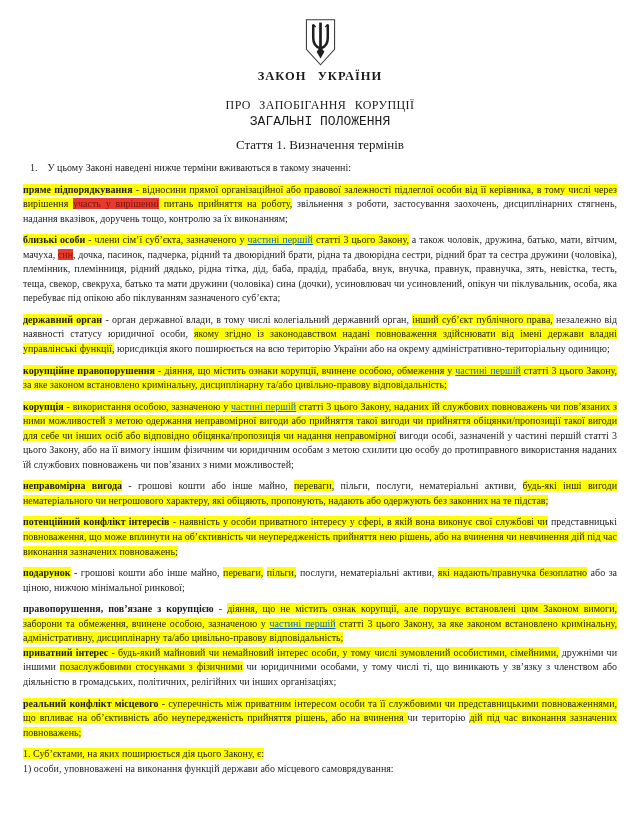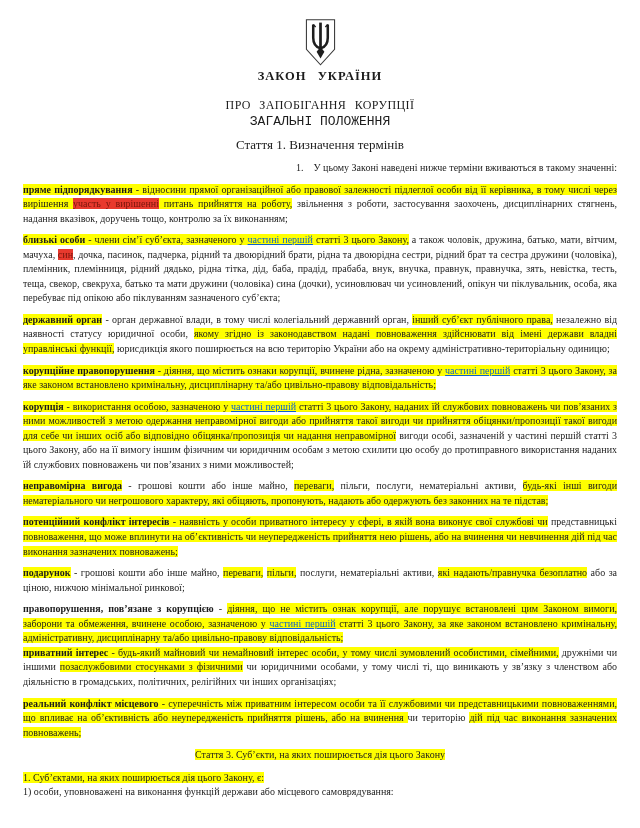--- a/index.html
+++ b/index.html
@@ -14,21 +14,21 @@
   .law-label{font-weight:bold;font-size:12.5px;letter-spacing:1px;word-spacing:7px;margin:2px 0 0 0;}
   .law-title{font-weight:normal;font-size:12px;letter-spacing:.4px;word-spacing:5px;margin:14px 0 0 0;}
   .gazette{font-size:10.5px;margin:15px 0 0 0;}
   .section-label{font-size:10.5px;margin:18px 0 0 0;}
   .section-title{font-size:13px;margin:1px 0 0 0;font-family:Liberation Mono, monospace;}
   .article-title{font-size:13px;margin:8px 0 0 0;}
   .law-body{margin-top:8px;}
   .para{font-size:10px;line-height:14.55px;text-align:justify;margin:0 0 7px 0;}
   .para.center{text-align:center;}
   .para.tight{margin-bottom:0;}
-  .para.intro{text-align:right;padding-left:7px;}
+  .para.intro{text-align:left;padding-left:7px;}
   .para.h3gap{margin:8px 0 8px 0;}
   .b{font-weight:bold;}
   .hy{background:var(--hl-y,#ffff00);}
   .hr{background:var(--hl-r,#e8392d);color:var(--hr-t,#7a150c);}
   .lnk{color:var(--lnk,#0d62c9);text-decoration:underline;cursor:pointer;}
 </style>
 </head>
 <body>
 
 <div class="page">
@@ -46,25 +46,24 @@
   <p class="center law-label">ЗАКОН УКРАЇНИ</p>
   <p class="center law-title">ПРО ЗАПОБІГАННЯ КОРУПЦІЇ</p>
   <p class="center section-title">ЗАГАЛЬНІ ПОЛОЖЕННЯ</p>
   <p class="center article-title">Стаття 1. Визначення термінів</p>
 
   <div class="law-body">
       <p class="para intro"><span>1.&nbsp;&nbsp;&nbsp;&nbsp;У цьому Законі наведені нижче терміни вживаються в такому значенні:</span></p>
       <p class="para"><span class="b hy">пряме підпорядкування</span><span class="hy"> - відносини прямої організаційної або правової залежності підлеглої особи від її керівника, в тому числі через вирішення </span><span class="hr">участь у вирішенні</span><span class="hy"> питань прийняття на роботу,</span><span> звільнення з роботи, застосування заохочень, дисциплінарних стягнень, надання вказівок, доручень тощо, контролю за їх виконанням;</span></p>
       <p class="para"><span class="b hy">близькі особи</span><span class="hy"> - члени сім’ї суб’єкта, зазначеного у </span><a href="#" class="lnk hy">частині першій</a><span class="hy"> статті 3 цього Закону,</span><span> а також чоловік, дружина, батько, мати, вітчим, мачуха, </span><span class="hr">син</span><span>, дочка, пасинок, падчерка, рідний та двоюрідний брати, рідна та двоюрідна сестри, рідний брат та сестра дружини (чоловіка), племінник, племінниця, рідний дядько, рідна тітка, дід, баба, прадід, прабаба, внук, внучка, правнук, правнучка, зять, невістка, тесть, теща, свекор, свекруха, батько та мати дружини (чоловіка) сина (дочки), усиновлювач чи усиновлений, опікун чи піклувальник, особа, яка перебуває під опікою або піклуванням зазначеного суб’єкта;</span></p>
       <p class="para"><span class="b hy">державний орган</span><span> - орган державної влади, в тому числі колегіальний державний орган, </span><span class="hy">інший суб’єкт публічного права,</span><span> незалежно від наявності статусу юридичної особи, </span><span class="hy">якому згідно із законодавством надані повноваження здійснювати від імені держави владні управлінські функції,</span><span> юрисдикція якого поширюється на всю територію України або на окрему адміністративно-територіальну одиницю;</span></p>
-      <p class="para"><span class="b hy">корупційне правопорушення</span><span class="hy"> - діяння, що містить ознаки корупції, вчинене рідна, зазначеною у </span><a href="#" class="lnk hy">частині першій</a><span class="hy"> статті 3 цього Закону, за яке законом встановлено кримінальну, дисциплінарну та/або цивільно-правову відповідальність;</span></p>
+      <p class="para"><span class="b hy">корупційне правопорушення</span><span class="hy"> - діяння, що містить ознаки корупції, вчинене особою, обмеження у </span><a href="#" class="lnk hy">частині першій</a><span class="hy"> статті 3 цього Закону, за яке законом встановлено кримінальну, дисциплінарну та/або цивільно-правову відповідальність;</span></p>
       <p class="para"><span class="b hy">корупція</span><span class="hy"> - використання особою, зазначеною у </span><a href="#" class="lnk hy">частині першій</a><span class="hy"> статті 3 цього Закону, наданих їй службових повноважень чи пов’язаних з ними можливостей з метою одержання неправомірної вигоди або прийняття такої вигоди чи прийняття обіцянки/пропозиції такої вигоди для себе чи інших осіб або відповідно обіцянка/пропозиція чи надання неправомірної</span><span> вигоди особі, зазначеній у частині першій статті 3 цього Закону, або на її вимогу іншим фізичним чи юридичним особам з метою схилити цю особу до протиправного використання наданих їй службових повноважень чи пов’язаних з ними можливостей;</span></p>
       <p class="para"><span class="b hy">неправомірна вигода</span><span> - грошові кошти або інше майно, </span><span class="hy">переваги,</span><span> пільги, послуги, нематеріальні активи, </span><span class="hy">будь-які інші вигоди нематеріального чи негрошового характеру, які обіцяють, пропонують, надають або одержують без законних на те підстав;</span></p>
       <p class="para"><span class="b hy">потенційний конфлікт інтересів</span><span class="hy"> - наявність у особи приватного інтересу у сфері, в якій вона виконує свої службові чи</span><span> представницькі </span><span class="hy">повноваження, що може вплинути на об’єктивність чи неупередженість прийняття нею рішень, або на вчинення чи невчинення дій під час виконання зазначених повноважень;</span></p>
       <p class="para"><span class="b hy">подарунок</span><span> - грошові кошти або інше майно, </span><span class="hy">переваги,</span><span> </span><span class="hy">пільги,</span><span> послуги, нематеріальні активи, </span><span class="hy">які надають/правнучка безоплатно</span><span> або за ціною, нижчою мінімальної ринкової;</span></p>
       <p class="para tight"><span class="b">правопорушення, пов’язане з корупцією</span><span> - </span><span class="hy">діяння, що не містить ознак корупції, але порушує встановлені цим Законом вимоги, заборони та обмеження, вчинене особою, зазначеною у </span><a href="#" class="lnk hy">частині першій</a><span class="hy"> статті 3 цього Закону, за яке законом встановлено кримінальну, адміністративну, дисциплінарну та/або цивільно-правову відповідальність;</span></p>
       <p class="para"><span class="b hy">приватний інтерес</span><span class="hy"> - будь-який майновий чи немайновий інтерес особи, у тому числі зумовлений особистими, сімейними,</span><span> дружніми чи іншими </span><span class="hy">позаслужбовими стосунками з фізичними</span><span> чи юридичними особами, у тому числі ті, що виникають у зв’язку з членством або діяльністю в громадських, політичних, релігійних чи інших організаціях;</span></p>
       <p class="para"><span class="b hy">реальний конфлікт місцевого</span><span class="hy"> - суперечність між приватним інтересом особи та її службовими чи представницькими повноваженнями, що впливає на об’єктивність або неупередженість прийняття рішень, або на вчинення </span><span>чи територію </span><span class="hy">дій під час виконання зазначених повноважень;</span></p>
-      <p class="para center h3gap"><span class="hy">Стаття 3. Суб’єкти, на яких поширюється дія цього Закону</span></p>
       <p class="para tight"><span class="hy">1. Суб’єктами, на яких поширюється дія цього Закону, є:</span></p>
       <p class="para tight"><span>1) особи, уповноважені на виконання функцій держави або місцевого самоврядування:</span></p>
     </div>
 </div>
 
 </body></html>

